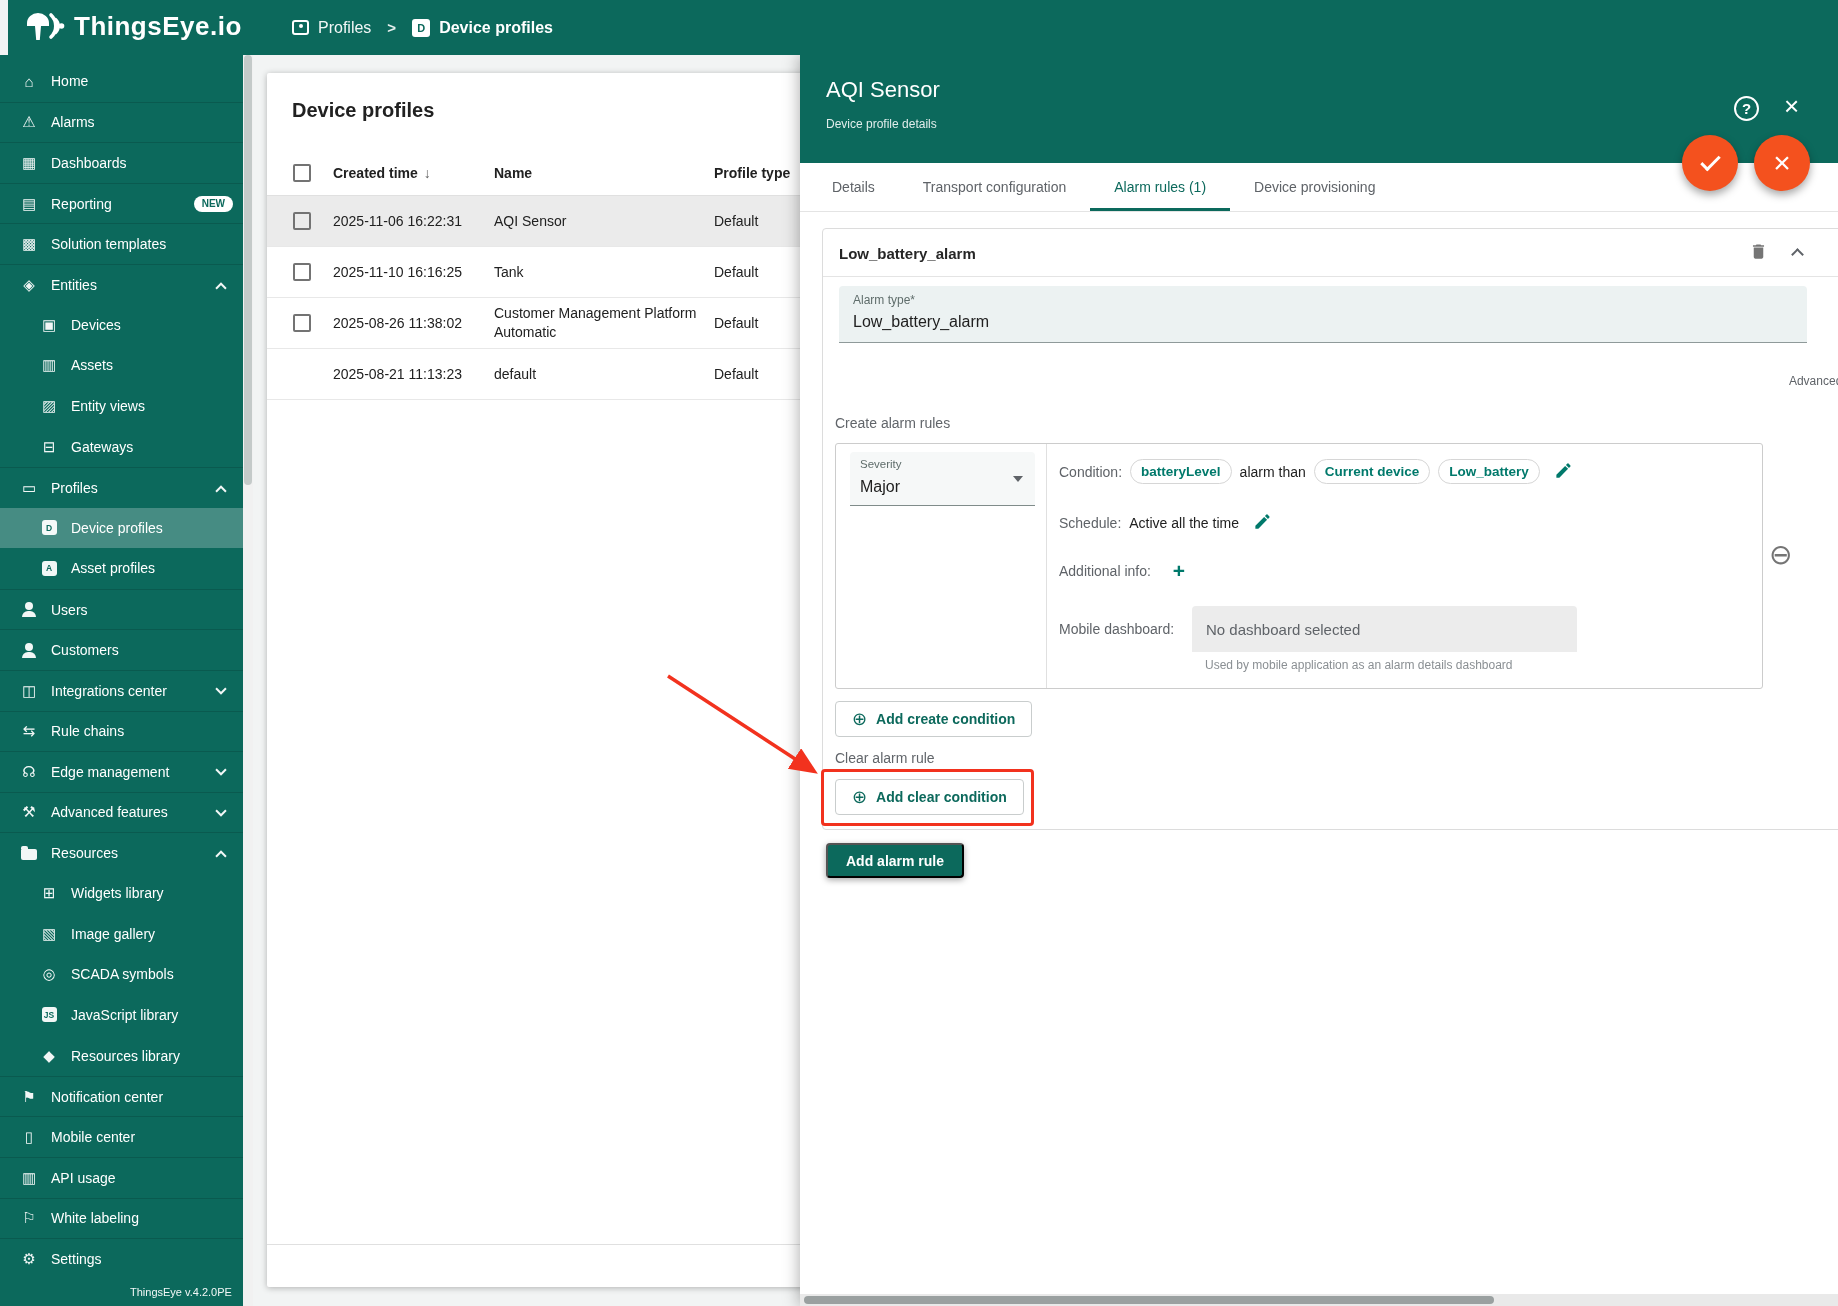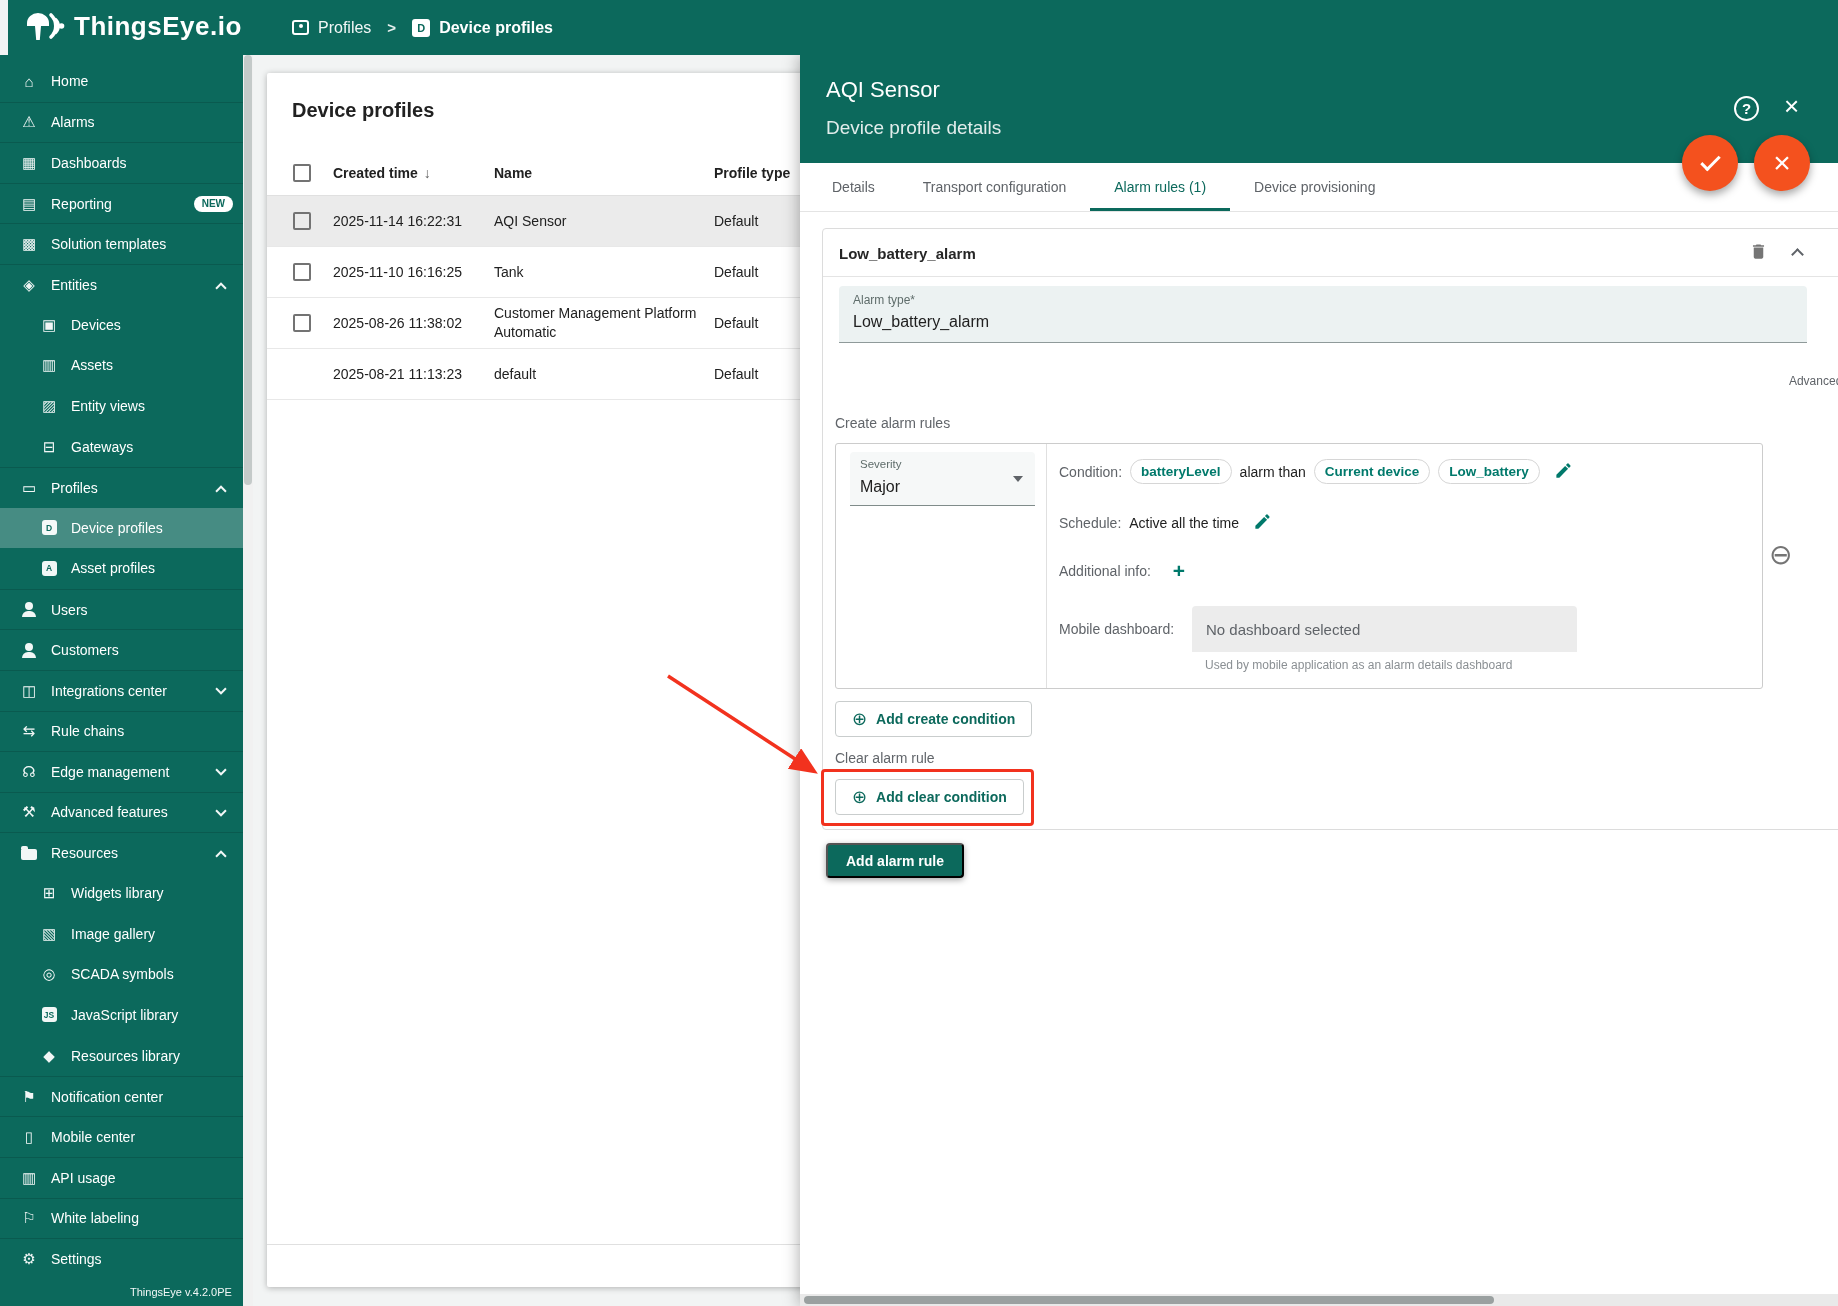--- a/index.html
+++ b/index.html
@@ -58,21 +58,21 @@
   .c3 { width:220px; line-height:1.35; padding-right:12px; }
   .c4 { flex:1; }
   .cbx { width:18px; height:18px; border:2px solid #737373; border-radius:2px; background:transparent; }
   .sort-arrow { font-size:14px; color:#616161; margin-left:6px; font-weight:400; }
   .tc-foot { position:absolute; left:0; top:1171px; width:100%; border-top:1px solid #e0e0e0; }
 
   
   .panel { position:absolute; left:800px; top:55px; width:1038px; height:1251px; background:#fff; box-shadow:0 0 16px rgba(0,0,0,.35); z-index:20; }
   .p-head { position:absolute; left:0; top:0; width:100%; height:108px; background:#0c695c; color:#fff; }
   .p-title { position:absolute; left:26px; top:22px; font-size:22px; font-weight:500; }
-  .p-sub { position:absolute; left:26px; top:62px; font-size:19px; color:rgba(255,255,255,.88); }
+  .p-sub { position:absolute; left:26px; top:62px; font-size:12px; color:rgba(255,255,255,.88); }
   .help-btn { position:absolute; left:934px; top:41px; width:25px; height:25px; border:2px solid #fff; border-radius:50%; color:#fff; font-size:15px; font-weight:700; display:flex; align-items:center; justify-content:center; cursor:pointer; }
   .close-btn { position:absolute; left:984px; top:36px; font-size:26px; color:#fff; cursor:pointer; }
   .fab { position:absolute; width:56px; height:56px; border-radius:50%; background:#f4511e; box-shadow:0 4px 9px rgba(0,0,0,.35); display:flex; align-items:center; justify-content:center; cursor:pointer; z-index:6; }
   .fab.apply { left:882px; top:80px; }
   .fab.cancel { left:954px; top:80px; color:#fff; font-size:30px; font-weight:400; }
   .check-mark { width:19px; height:10px; border-left:3.5px solid #fff; border-bottom:3.5px solid #fff; transform:rotate(-45deg); margin-top:-5px; }
   .tabs { position:absolute; left:0; top:108px; width:100%; height:49px; border-bottom:1px solid #e4e4e4; display:flex; padding-left:8px; }
   .tab { padding:0 24px; display:flex; align-items:center; font-size:14px; font-weight:500; color:#5f6368; position:relative; cursor:pointer; white-space:nowrap; }
   .tab.active { color:#0c695c; }
   .tab.active::after { content:""; position:absolute; left:0; right:0; bottom:0; height:3px; background:#0c695c; }
@@ -317,21 +317,21 @@
       <span class="c2"><span>Created time</span><span class="sort-arrow">↓</span></span>
       <span class="c3">Name</span>
       <span class="c4">Profile type</span>
     </div>
   </div>
   <div class="tbody">
       <div class="trow selrow">
         <span class="c1">
           <span class="cbx"></span>
         </span>
-        <span class="c2">2025-11-14 16:22:31</span>
+        <span class="c2">2025-11-06 16:22:31</span>
         <span class="c3">AQI Sensor</span>
         <span class="c4">Default</span>
       </div>
       <div class="trow">
         <span class="c1">
           <span class="cbx"></span>
         </span>
         <span class="c2">2025-11-10 16:16:25</span>
         <span class="c3">Tank</span>
         <span class="c4">Default</span>

